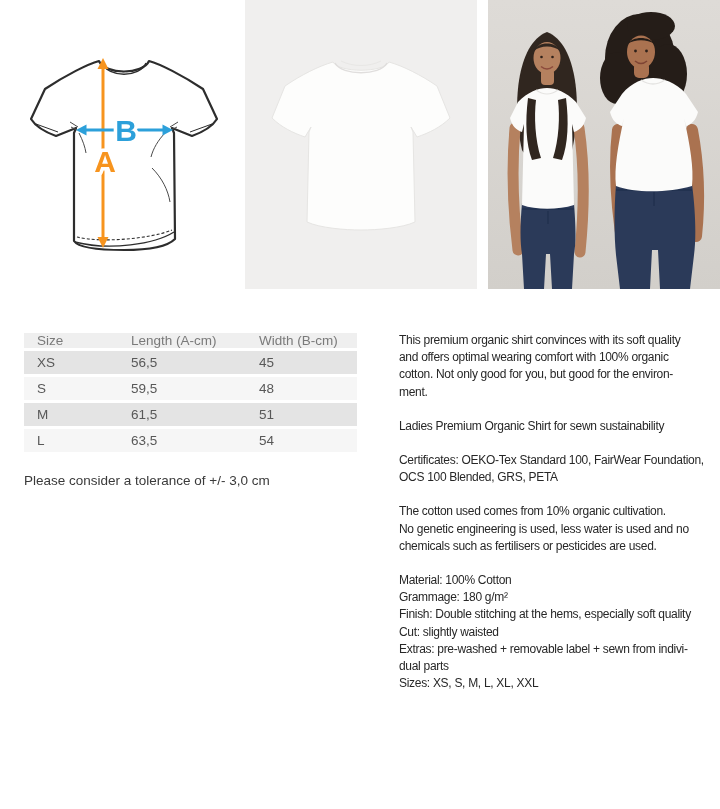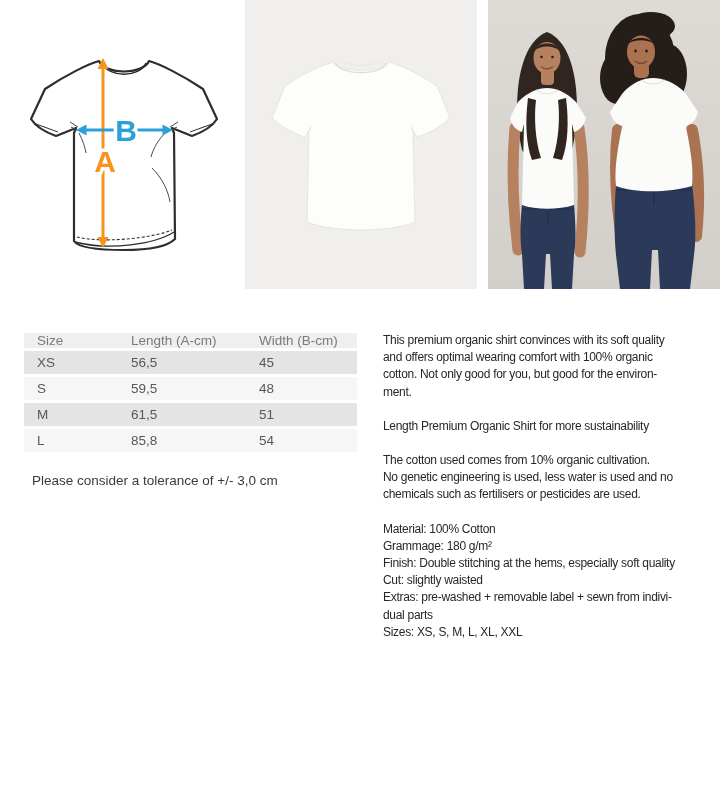--- a/index.html
+++ b/index.html
@@ -30,25 +30,25 @@
   table.size-chart th {
     background:#efefef; color:#7a7a7a; font-weight:normal;
     text-align:left; height:14px; padding:0 0 0 13px;
   }
   table.size-chart td {
     color:#585858; height:23px; padding:0 0 0 13px;
   }
   tr.r-even td { background:#e4e4e4;margin-left:33px; }
   tr.r-odd  td { background:#f6f6f6; }
   .tolerance {
-    margin:18px 0 0 8px; font-size:13.5px; color:#3a3a3a;
+    margin:18px 0 0 0; font-size:13.5px; color:#3a3a3a;
   }
 
   .right-col {
-    margin-left:26px; width:336px; padding-top:2px;
+    margin-left:42px; width:336px; padding-top:2px;
     font-size:12px; line-height:17.2px; letter-spacing:-0.3px;
     color:#272727;
   }
   .right-col p.desc-para { margin:0 0 17px 0; white-space:pre-line; }
 
   
   svg text.measure-label {
     font-family:"Liberation Sans", sans-serif;
     font-weight:bold; font-size:30px;
     paint-order:stroke; stroke:#ffffff; stroke-width:7px; stroke-linejoin:round;
@@ -210,34 +210,36 @@
               <td>59,5</td>
               <td>48</td>
             </tr>
             <tr class="r-even">
               <td>M</td>
               <td>61,5</td>
               <td>51</td>
             </tr>
             <tr class="r-odd">
               <td>L</td>
-              <td>85,8</td>
+              <td>63,5</td>
               <td>54</td>
             </tr>
           </tbody>
       </table>
       <div class="tolerance">Please consider a tolerance of +/- 3,0 cm</div>
     </div>
 
     <div class="right-col">
         <p class="desc-para">This premium organic shirt convinces with its soft quality
 and offers optimal wearing comfort with 100% organic
 cotton. Not only good for you, but good for the environ-
 ment.</p>
-        <p class="desc-para">Length Premium Organic Shirt for more sustainability</p>
+        <p class="desc-para">Ladies Premium Organic Shirt for sewn sustainability</p>
+        <p class="desc-para">Certificates: OEKO-Tex Standard 100, FairWear Foundation,
+OCS 100 Blended, GRS, PETA</p>
         <p class="desc-para">The cotton used comes from 10% organic cultivation.
 No genetic engineering is used, less water is used and no
 chemicals such as fertilisers or pesticides are used.</p>
         <p class="desc-para">Material: 100% Cotton
 Grammage: 180 g/m²
 Finish: Double stitching at the hems, especially soft quality
 Cut: slightly waisted
 Extras: pre-washed + removable label + sewn from indivi-
 dual parts
 Sizes: XS, S, M, L, XL, XXL</p>

